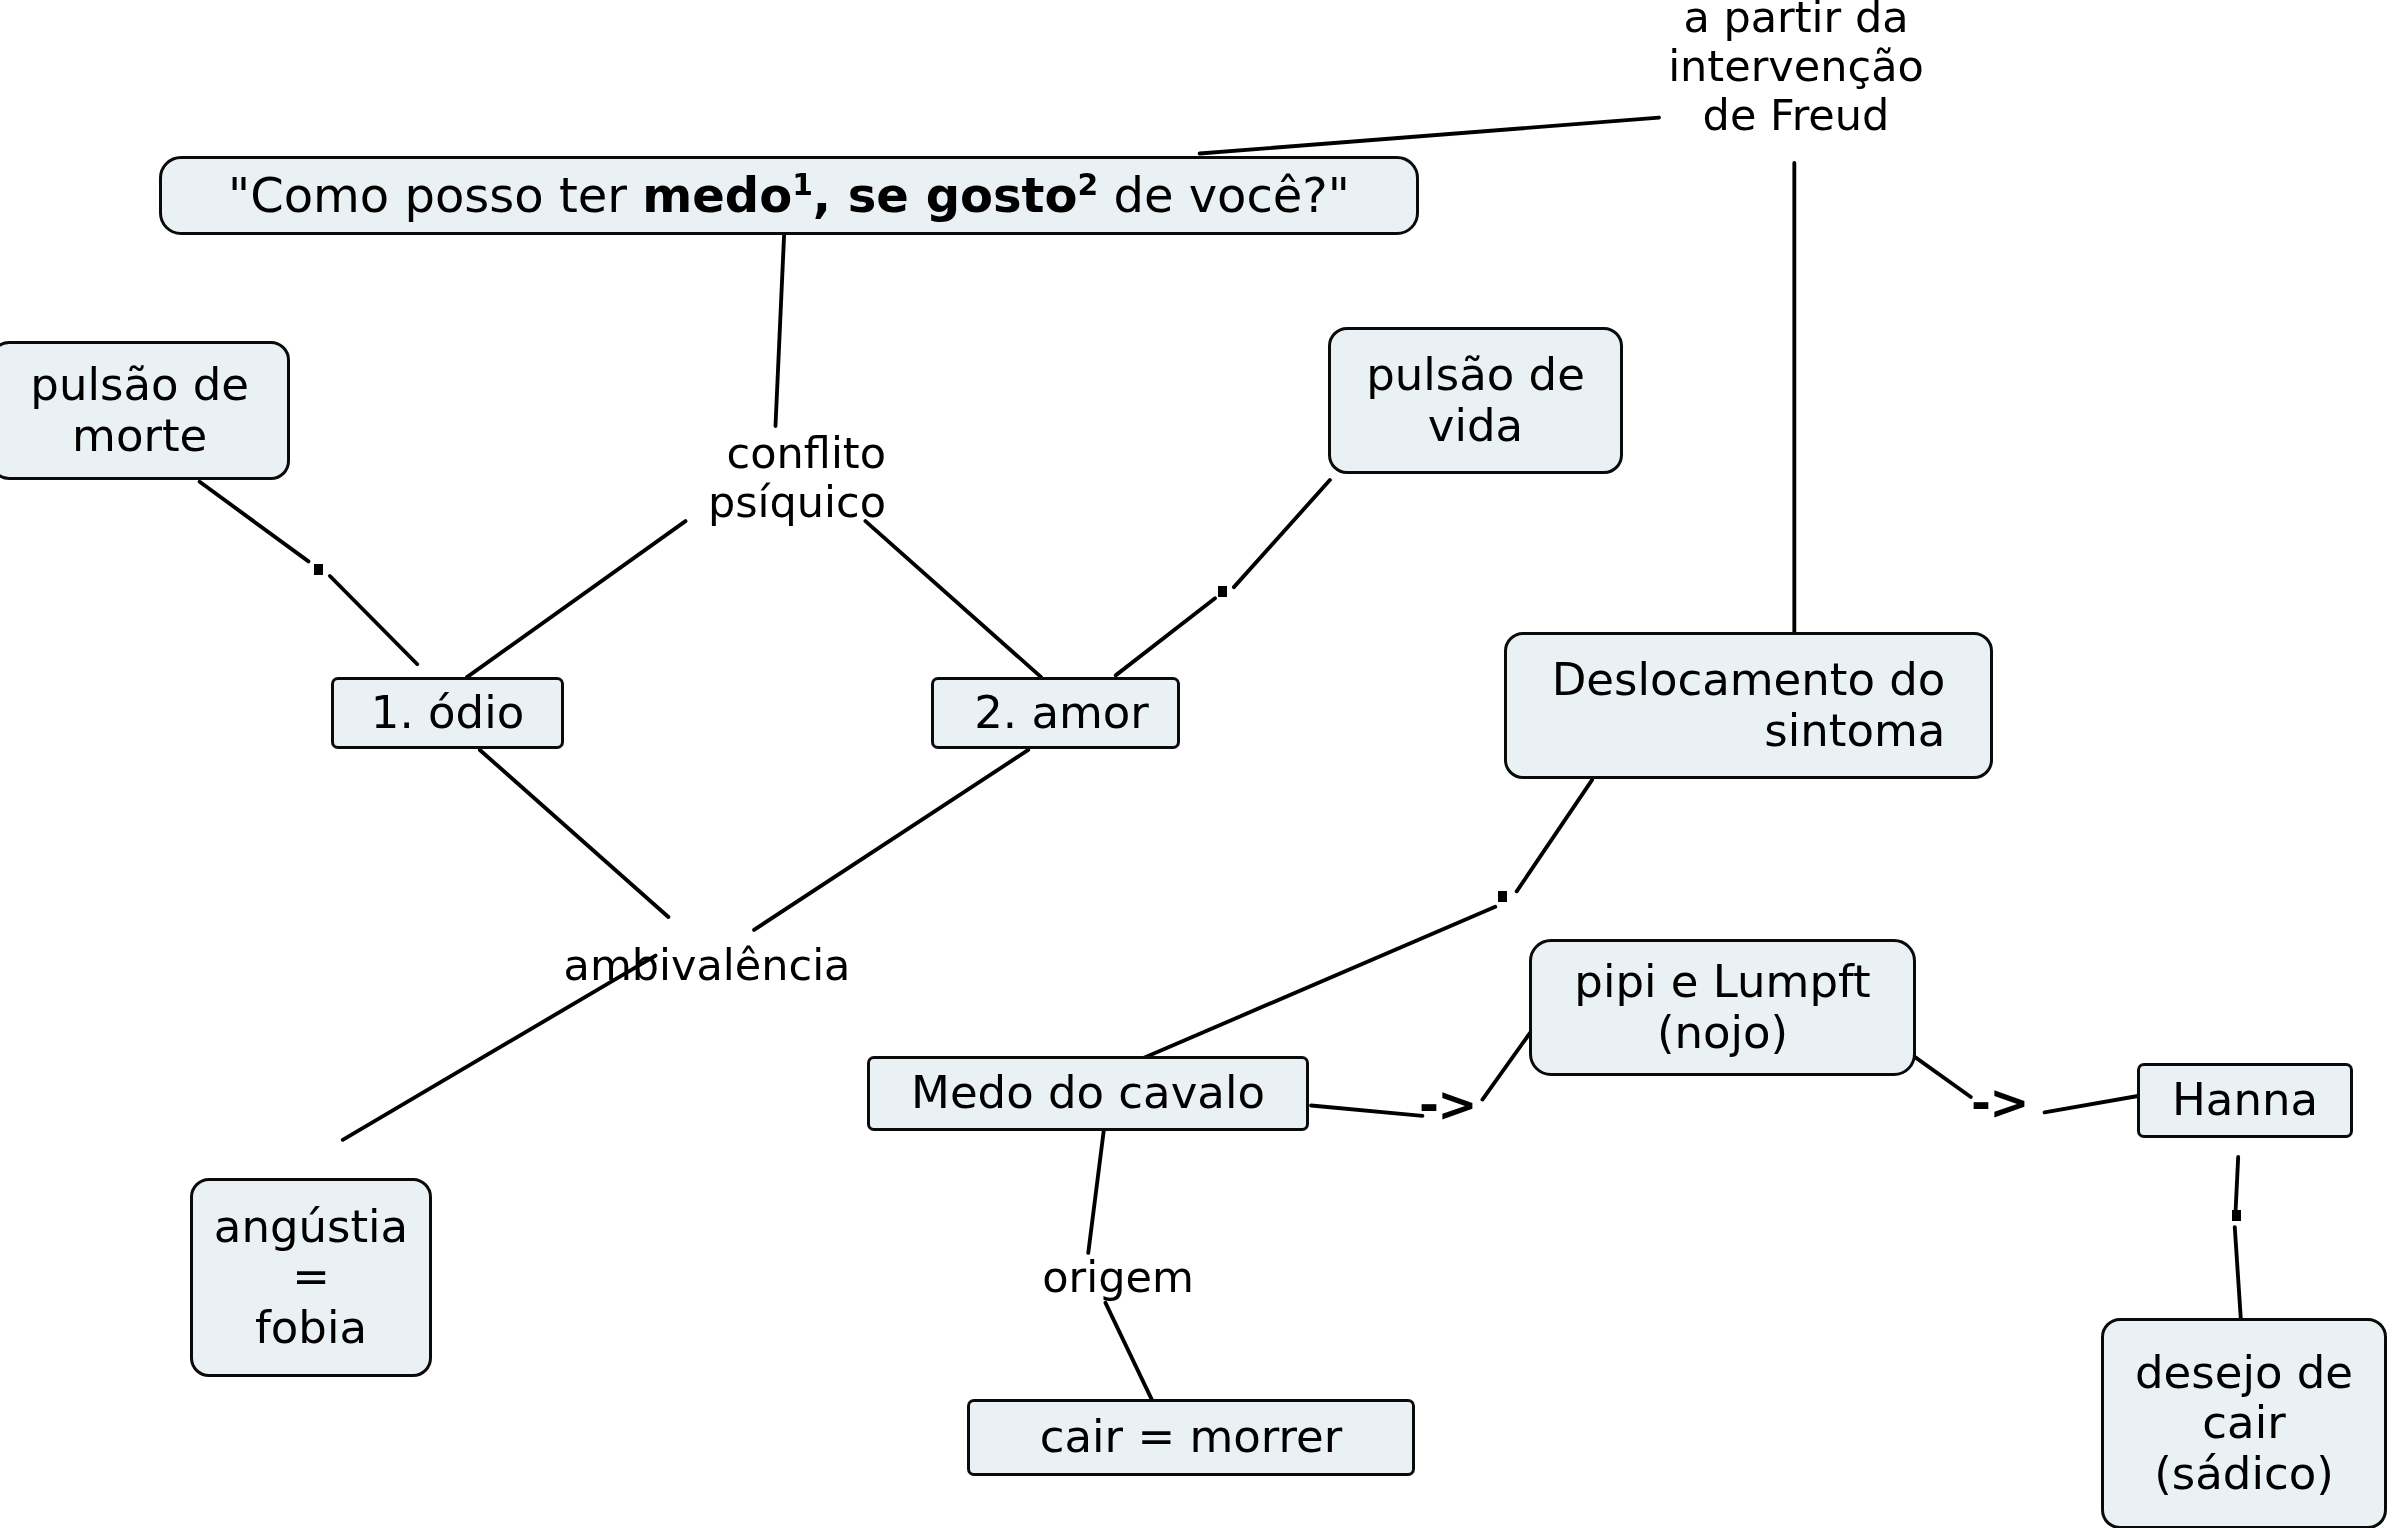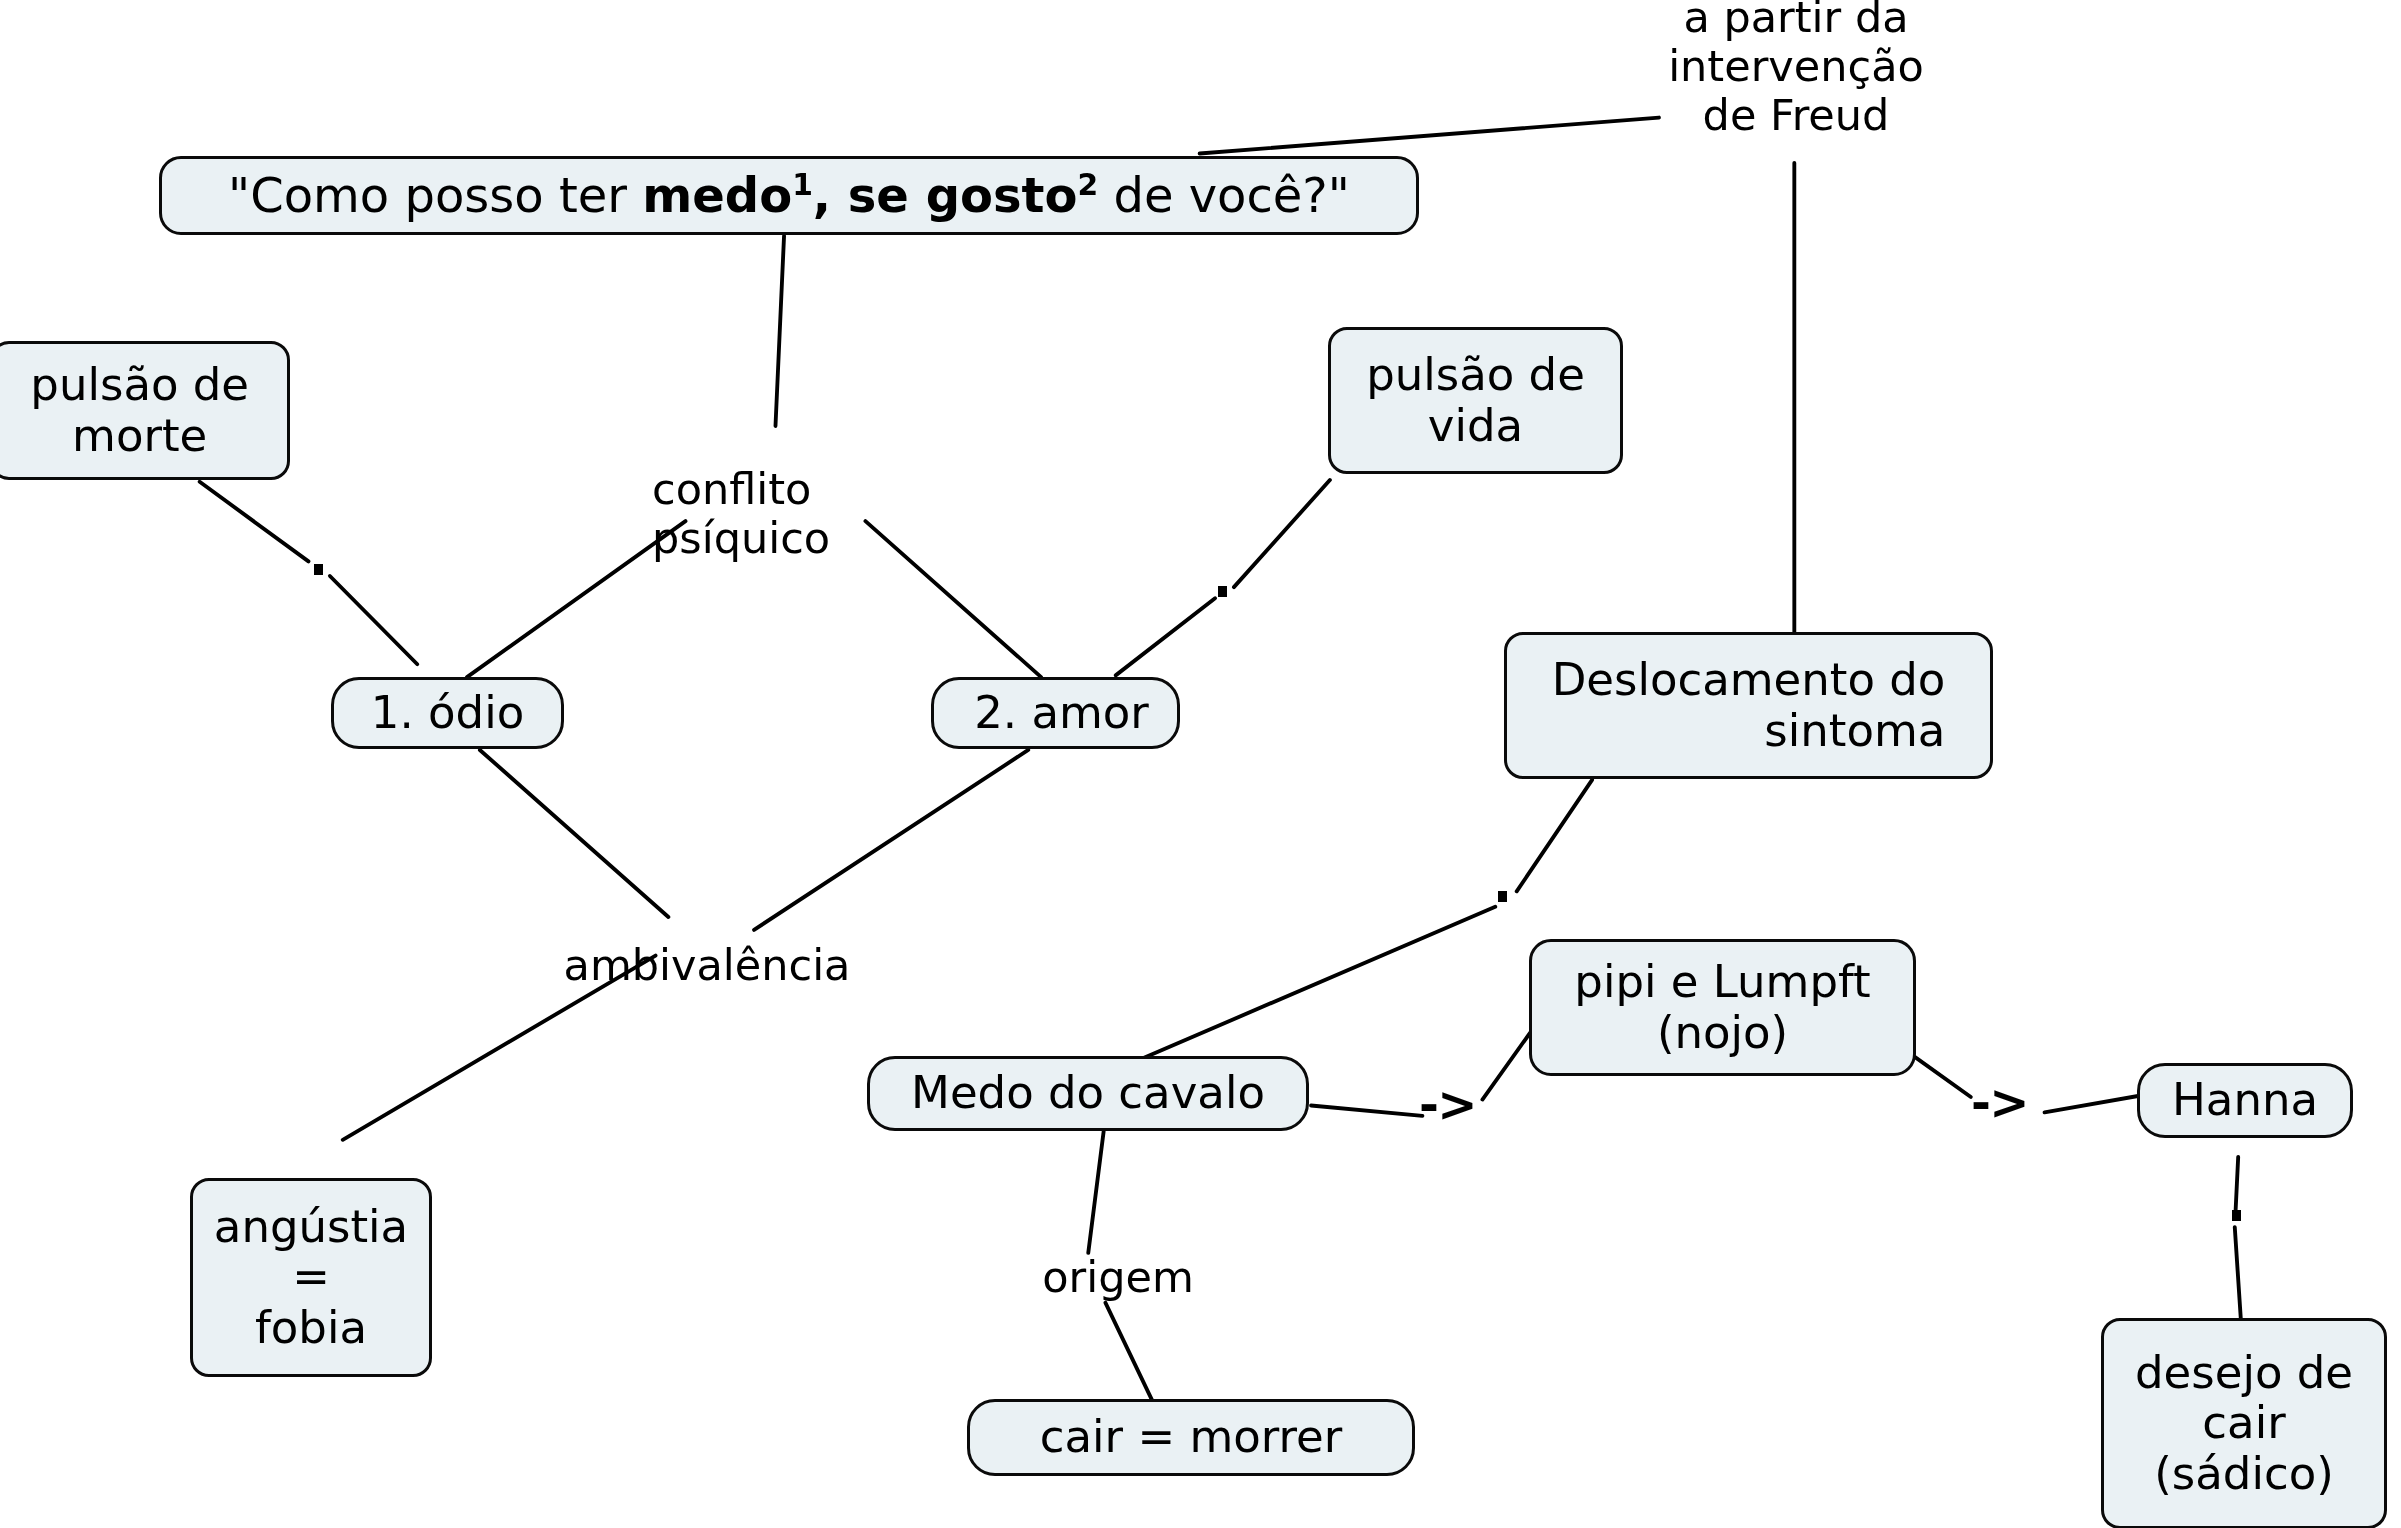--- a/index.html
+++ b/index.html
@@ -31,21 +31,21 @@
     display: flex;
     align-items: center;
     justify-content: center;
     text-align: center;
     color: #000000;
     font-size: 45px;
     line-height: 1.12;
     white-space: pre-line;
     padding: 3.4px 12px;
   }
-  .node.narrow-radius { border-radius: 28px; }
+  .node.narrow-radius { border-radius: 7px; }
   .quote-node {
     font-size: 48px;
     border-radius: 22px;
     white-space: nowrap;
     padding: 3.4px 22px;
   }
   .quote-node b { font-weight: bold; }
   .quote-node sup {
     font-size: 0.62em;
     vertical-align: super;
@@ -156,21 +156,21 @@
   <div class="node" style="left:2101px; top:1318px; width:286px; height:211px;">desejo de
 cair
 (sádico)</div>
 
   <div class="node narrow-radius" style="left:967px; top:1399px; width:448px; height:77px;">cair = morrer</div>
 
   <div class="edge-label" style="left:1646px; top:-6.9px; width:300px; text-align:center;">a partir da
 intervenção
 de Freud</div>
 
-  <div class="edge-label" style="left:652px; top:429px; width:249px; text-align:left;margin-top:36px;">conflito
+  <div class="edge-label" style="left:637px; top:429px; width:249px; text-align:right;">conflito
 psíquico</div>
 
   <div class="edge-label" style="left:540px; top:941px; width:334px; text-align:center;">ambivalência</div>
 
   <div class="edge-label" style="left:1028px; top:1253px; width:180px; text-align:center;">origem</div>
 
   <div class="arrow-label" style="left:1419px; top:1080px;">-&gt;</div>
 
   <div class="arrow-label" style="left:1971px; top:1078px;">-&gt;</div>
 

